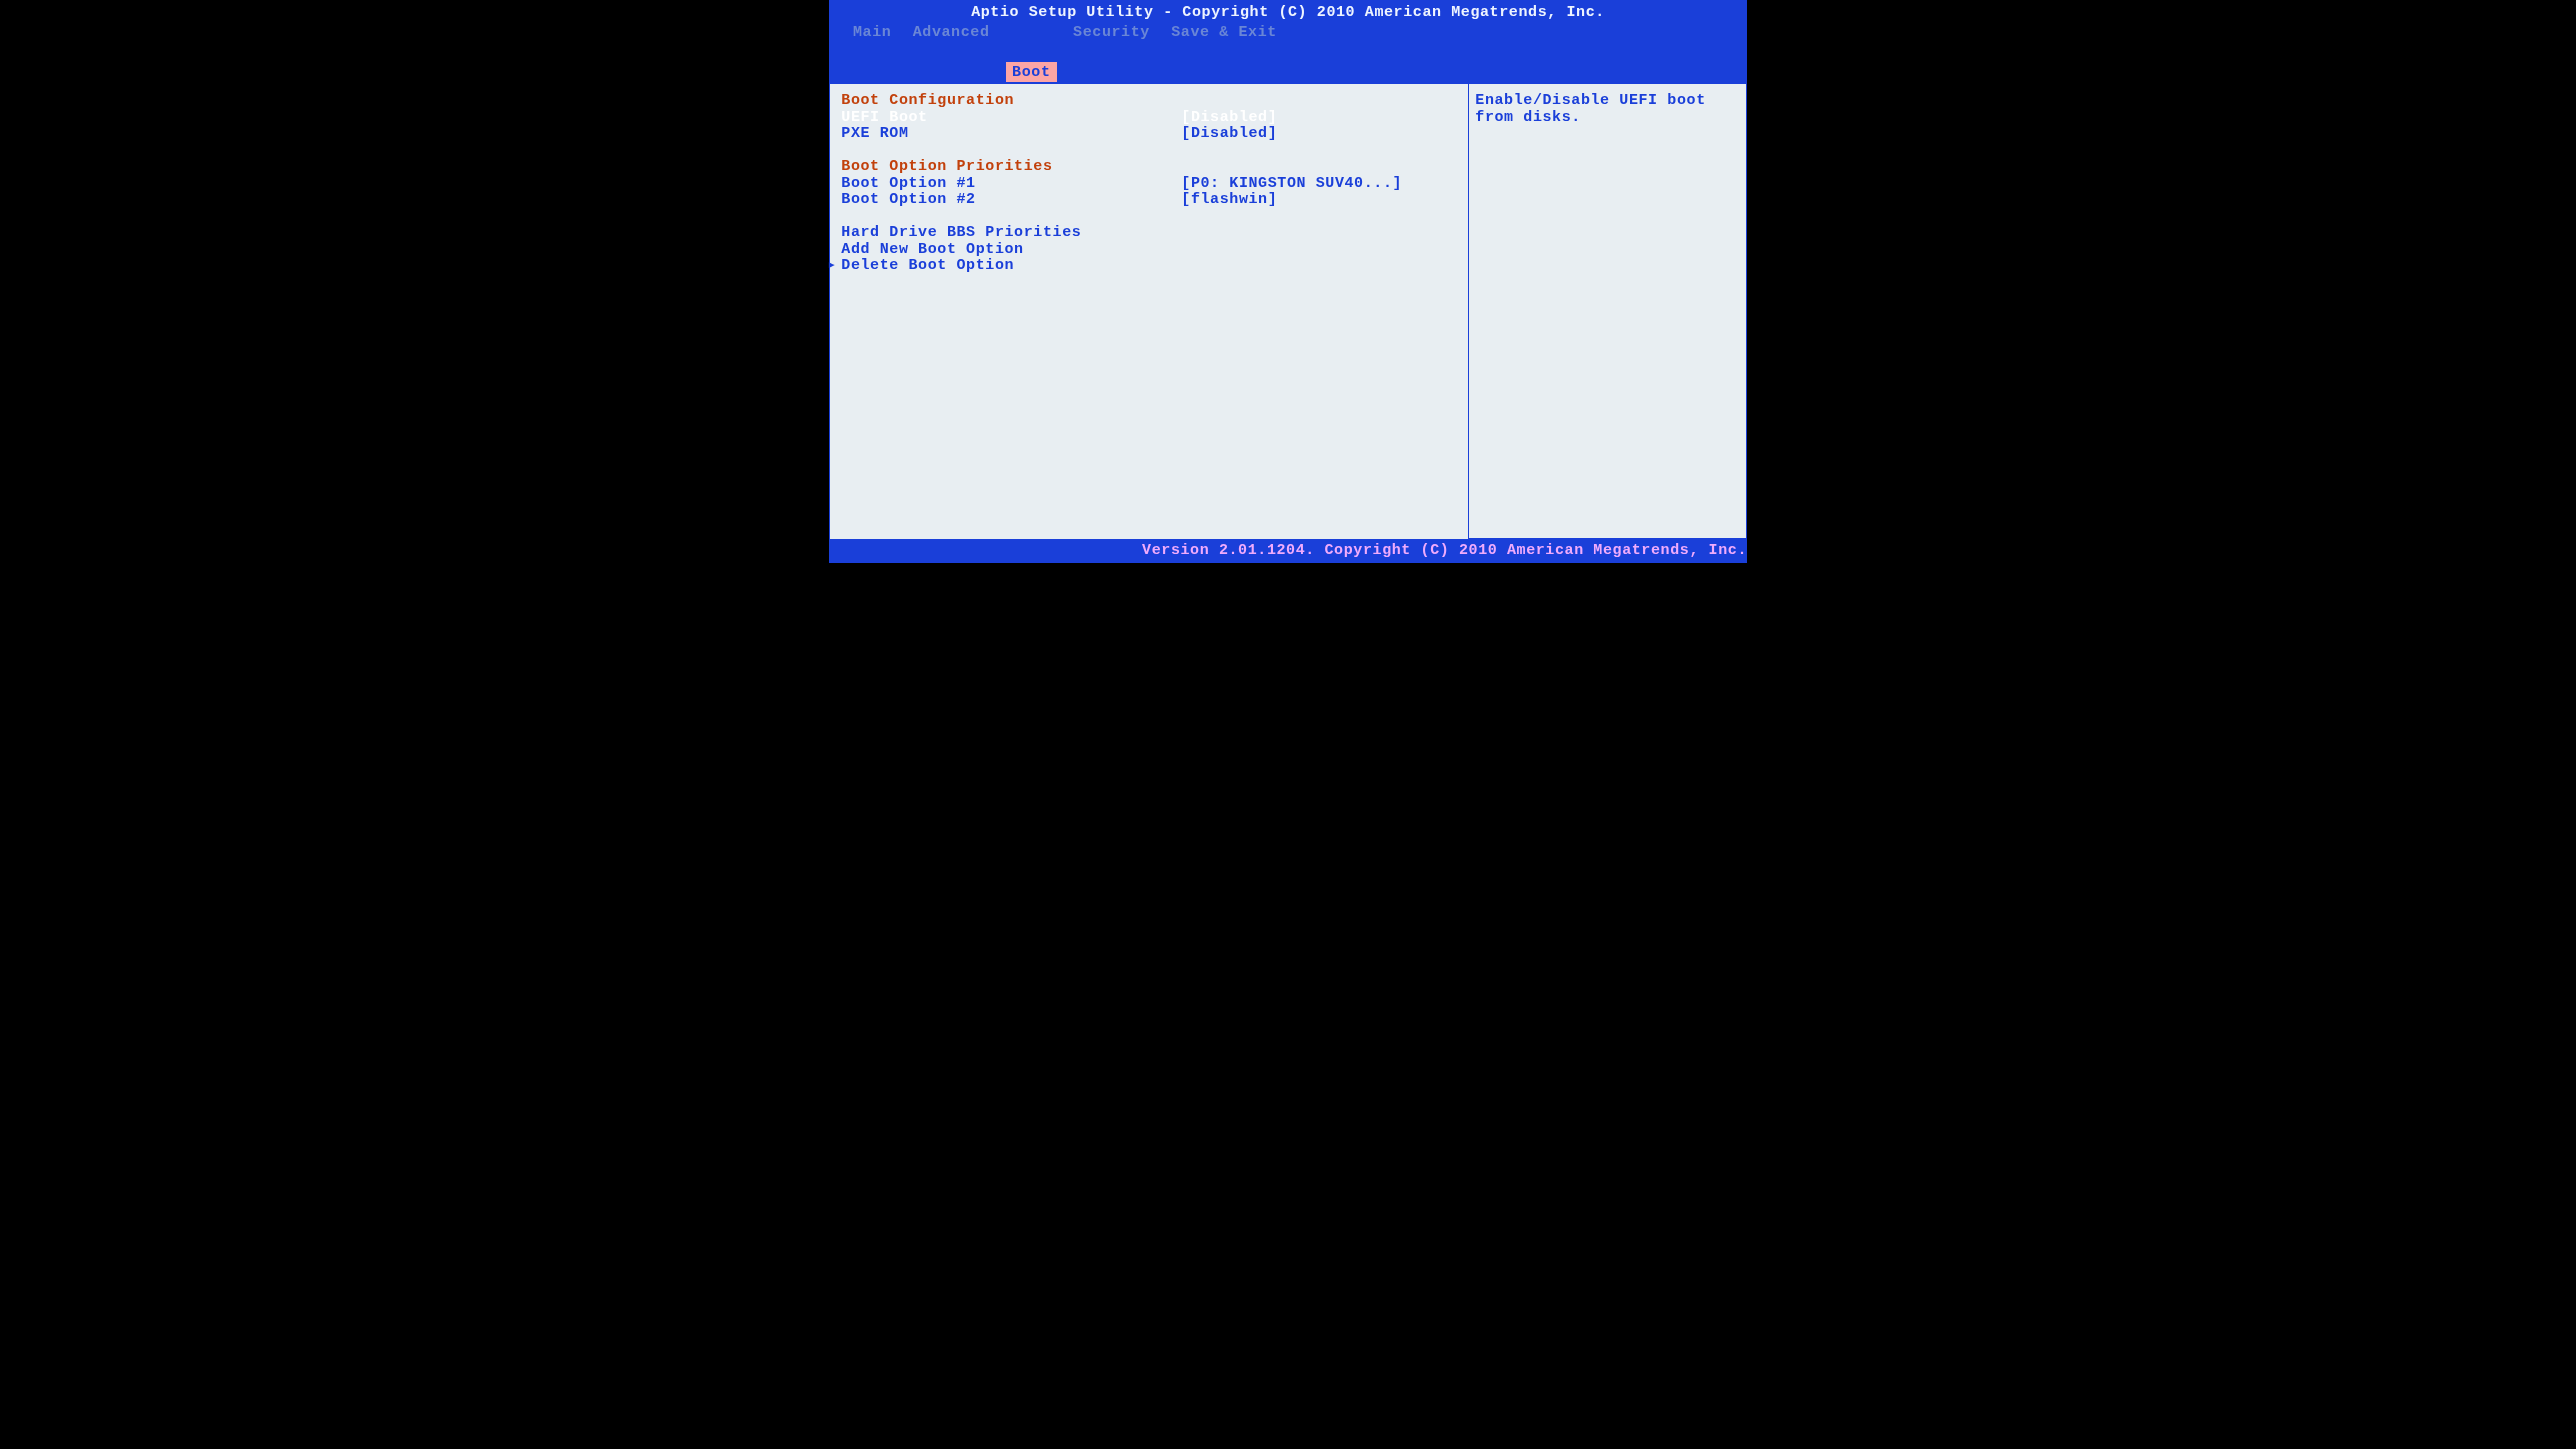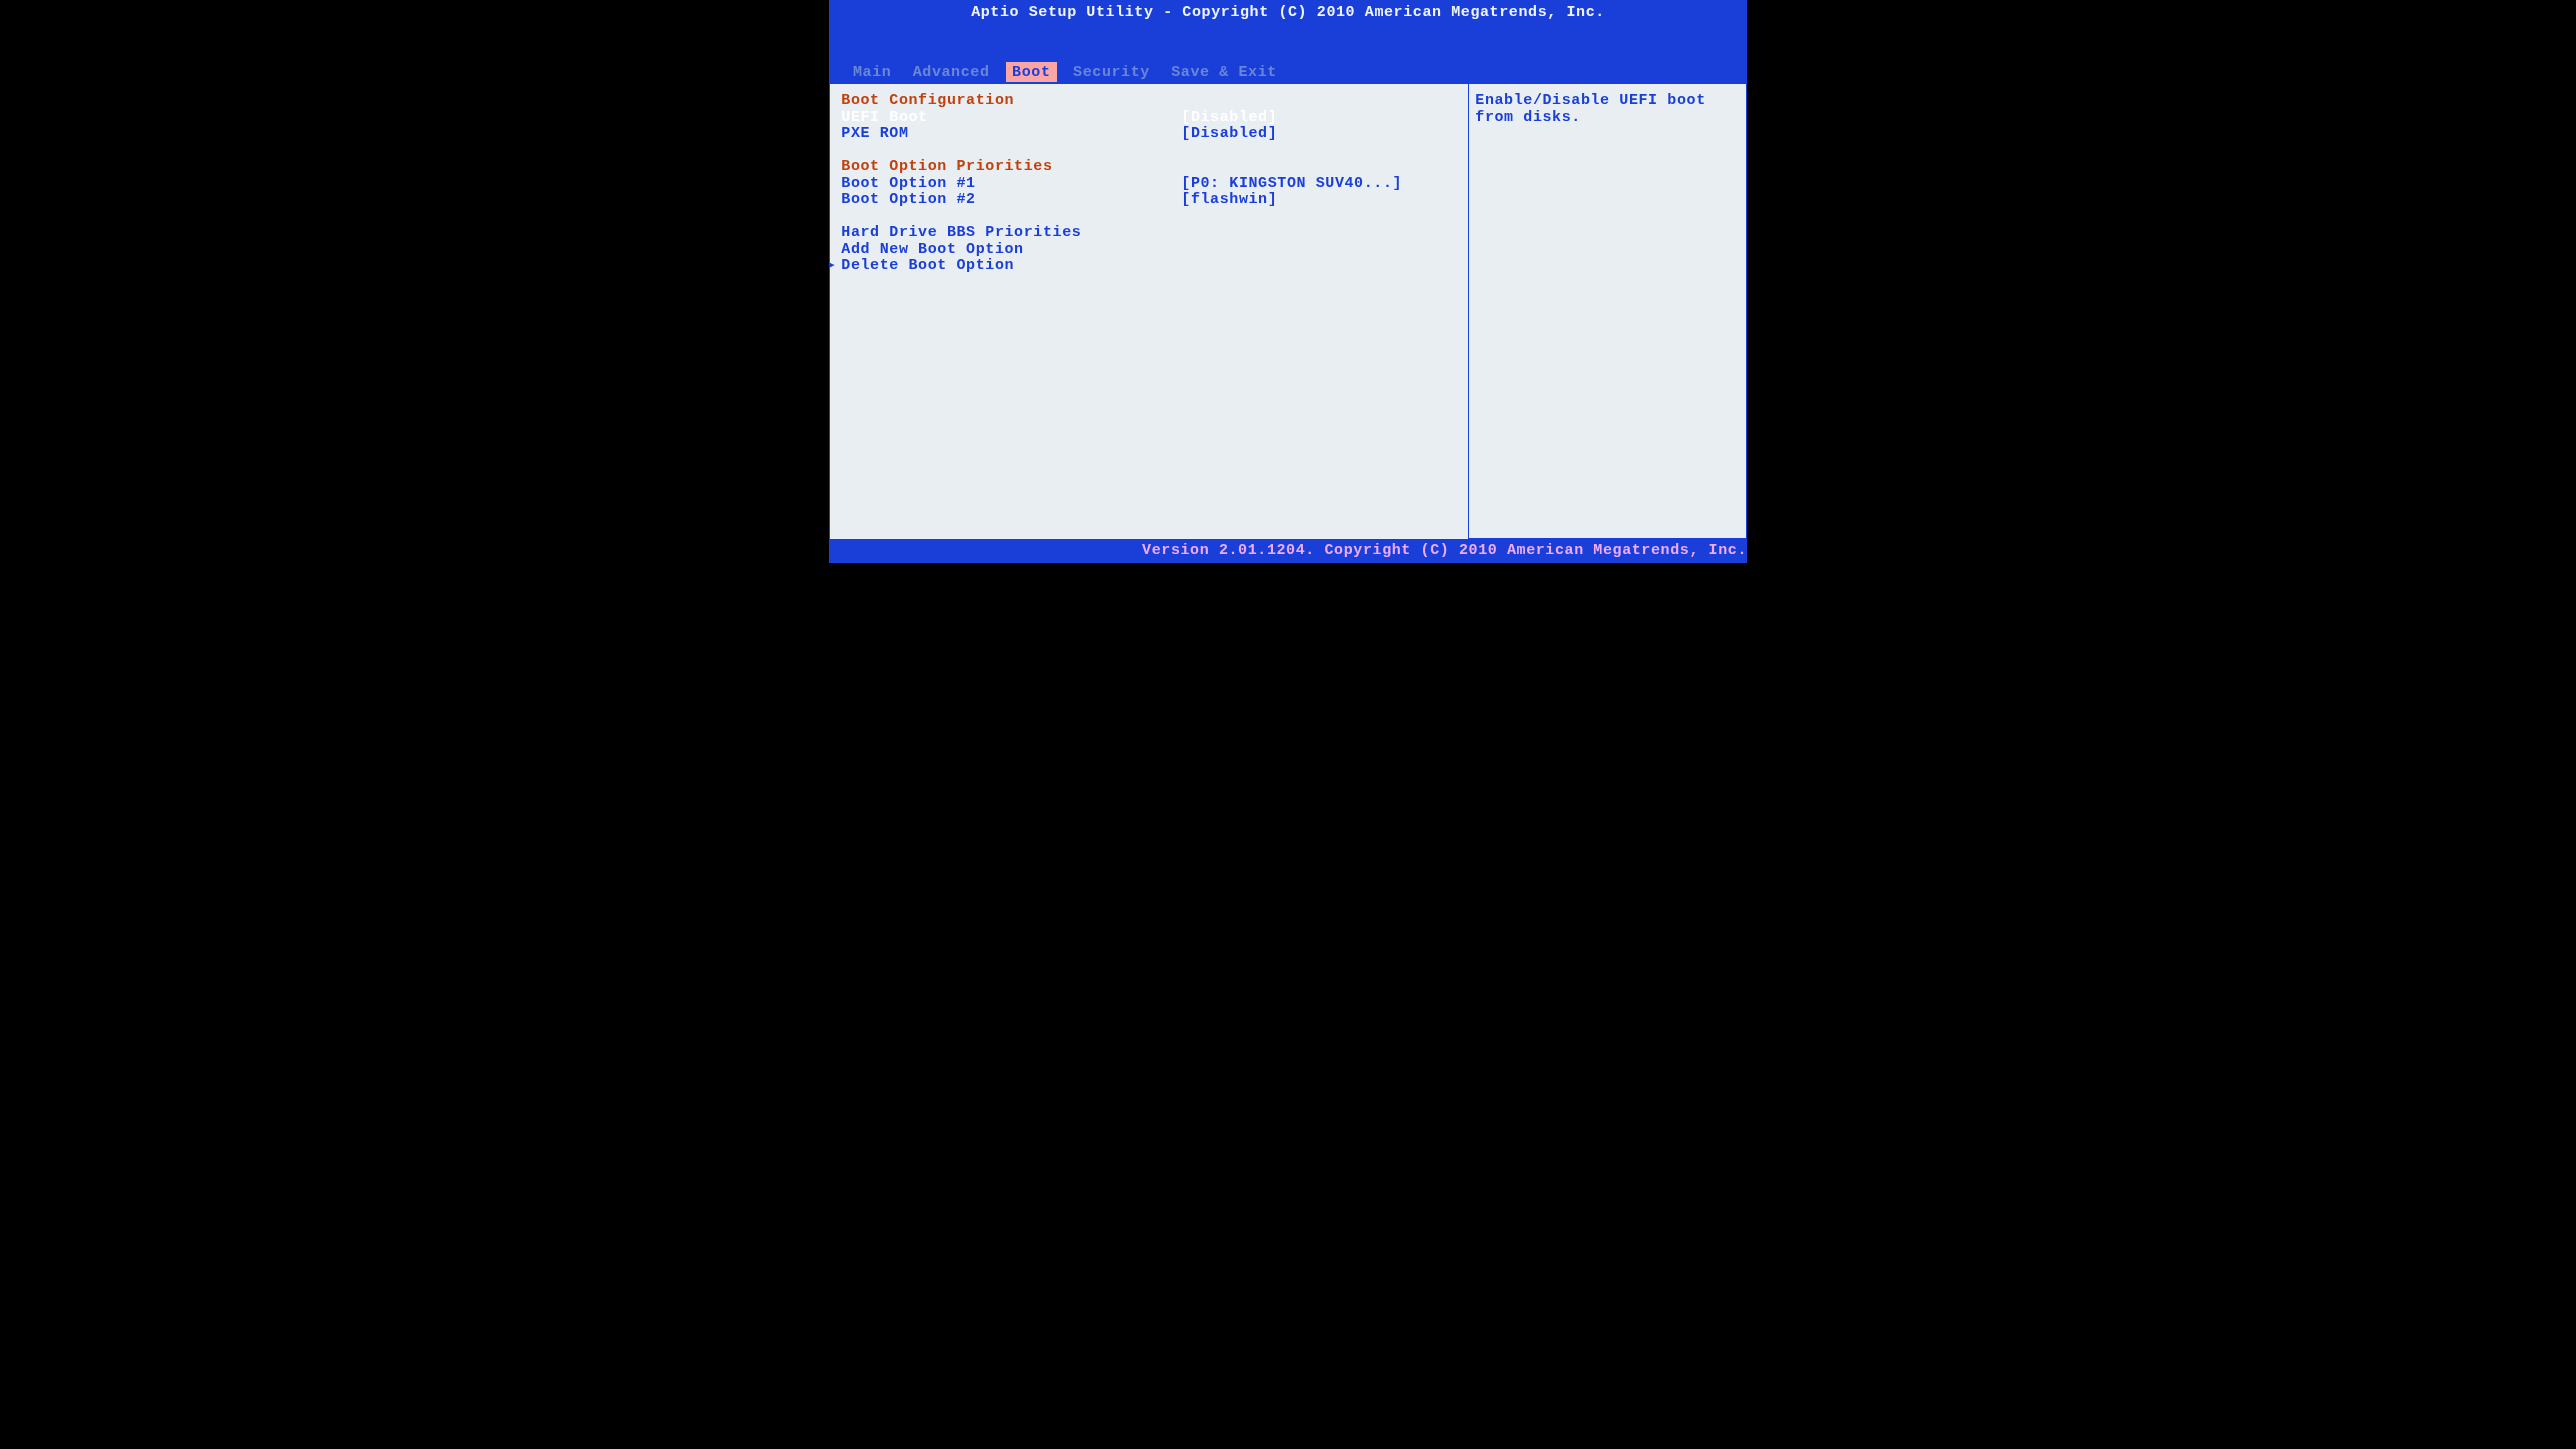--- a/index.html
+++ b/index.html
@@ -25,21 +25,21 @@
     color: #eef4ff;
     text-align: center;
     padding: 3.8px 0 1.3px 0;
     line-height: 1.15;
   }
   .menu-bar {
     background: #1a3fd9;
     display: flex;
     gap: 11.3px;
     padding: 0 19px 2.5px 19px;
-    align-items: flex-end;
+    align-items: flex-start;
   }
   .menu-tab {
     color: #6a86d6;
     padding: 1.3px 5px;
   }
   .menu-tab.active {
     background: #fca5a5;
     color: #1a3fd9;
     padding: 1.3px 6.3px;
     margin-top: 40px;

